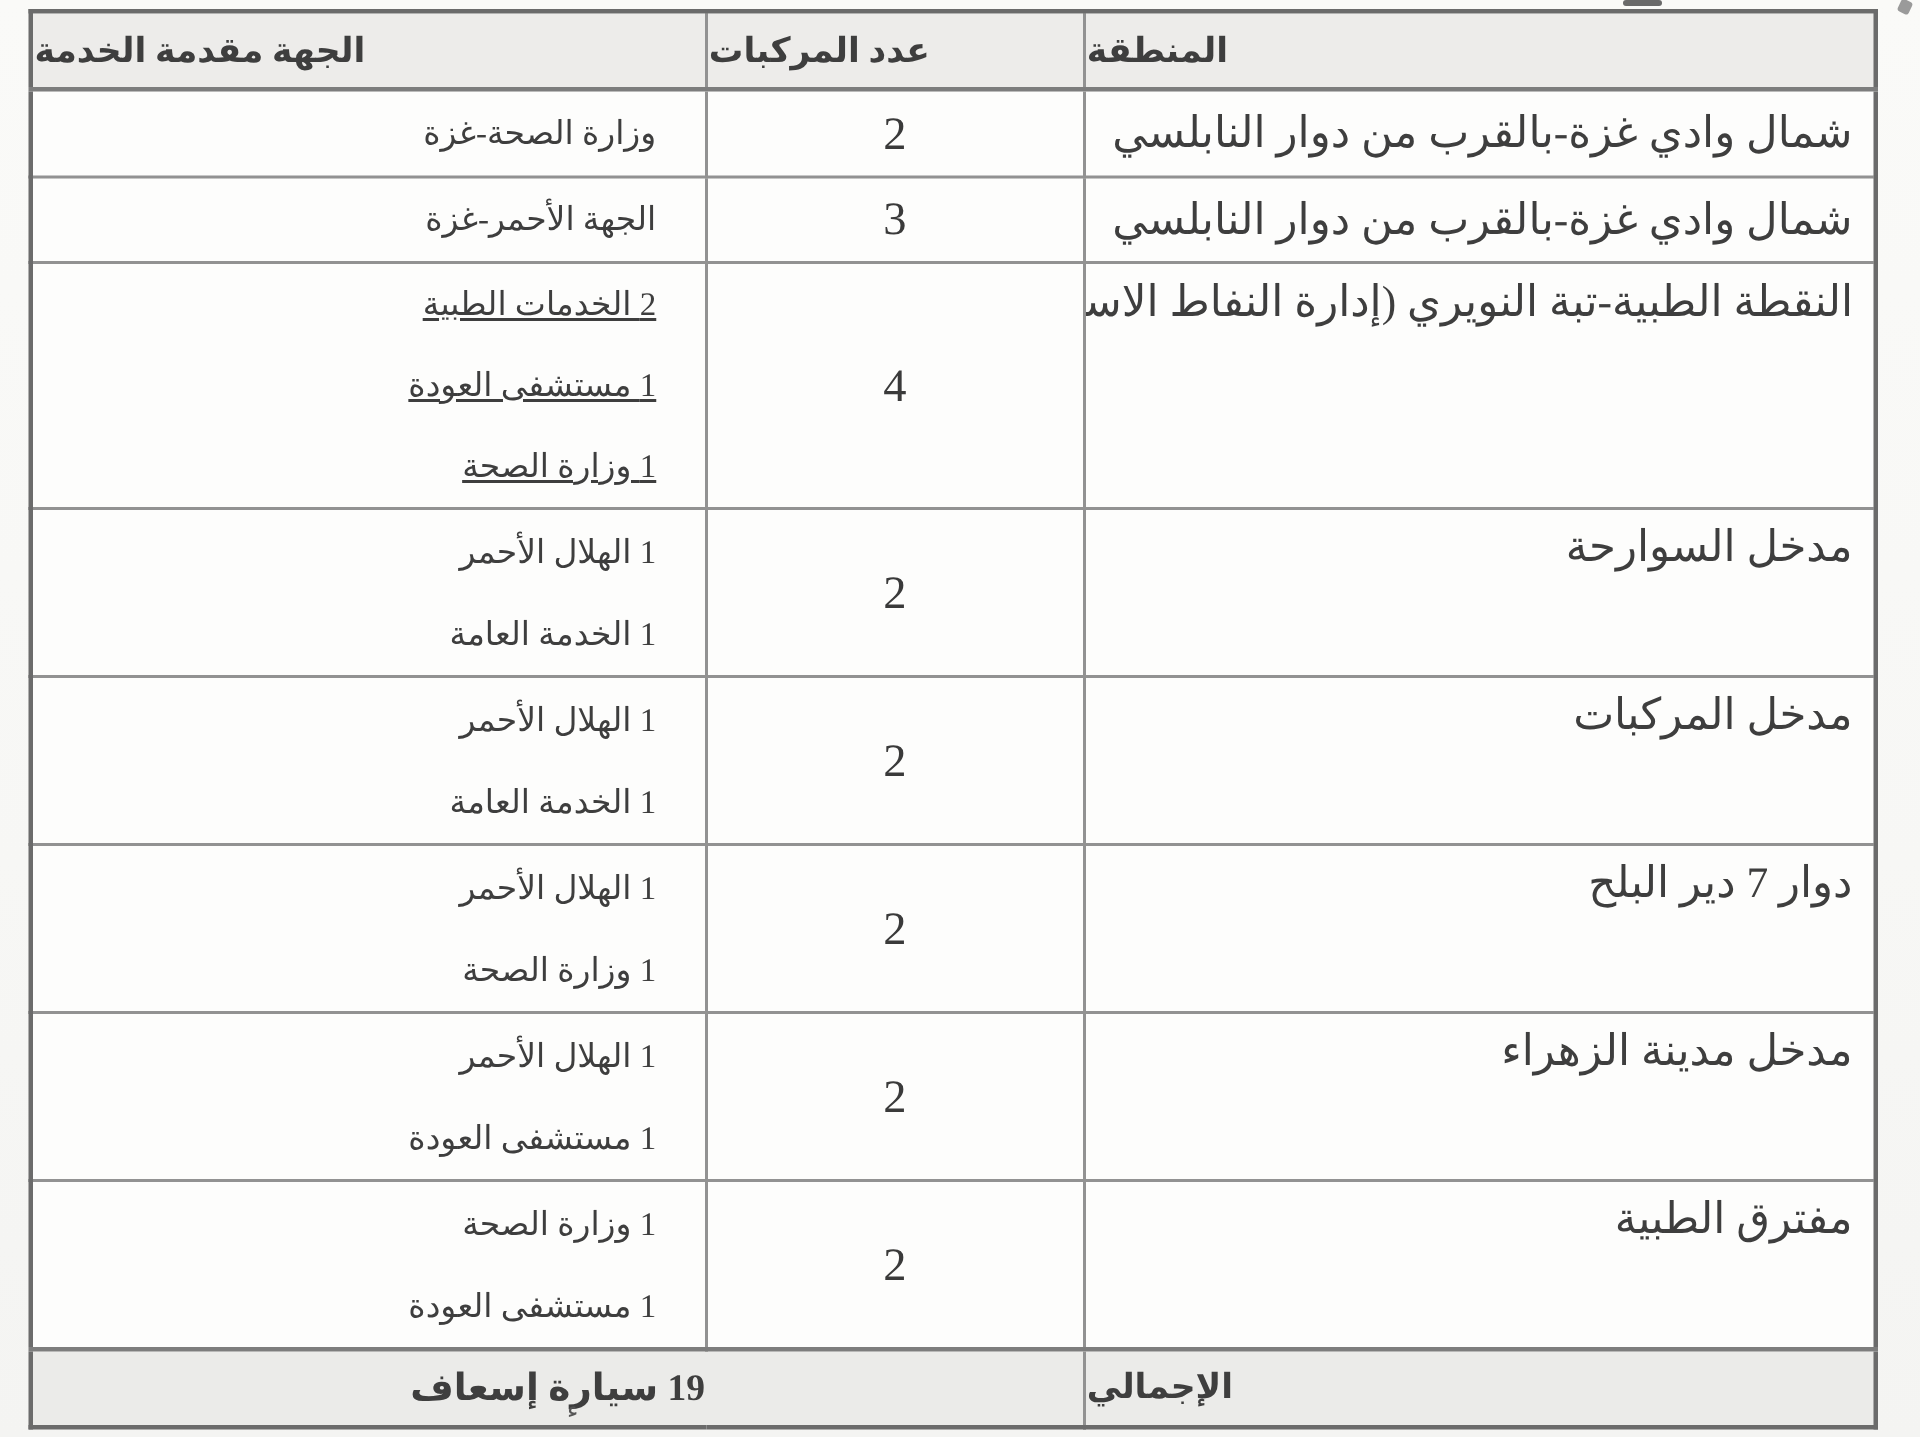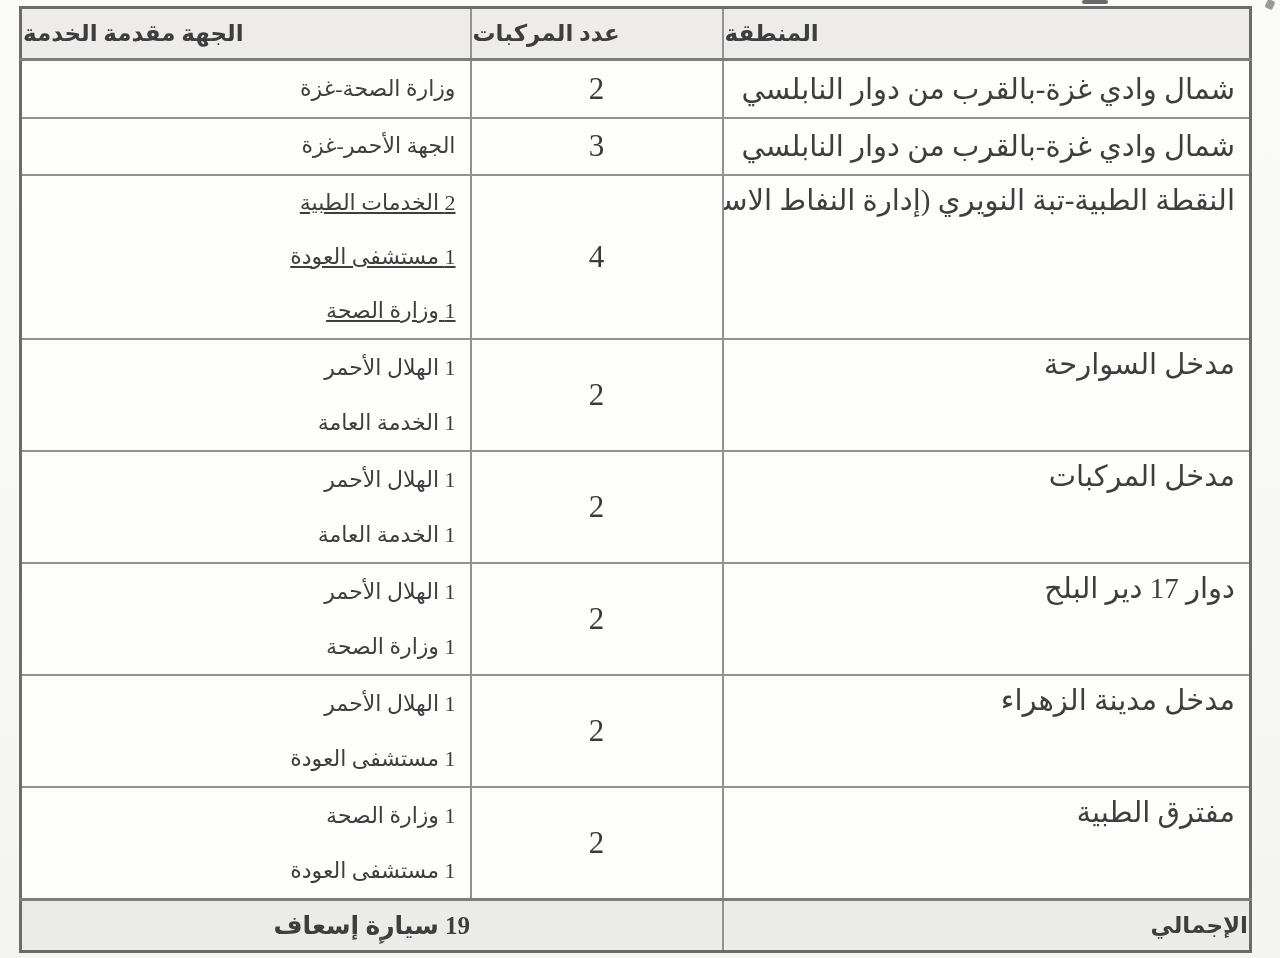--- a/index.html
+++ b/index.html
@@ -42,39 +42,39 @@
   td.count{
     font-family:"Liberation Serif","DejaVu Serif",serif;
     font-size:31px;
     text-align:center;
     background:#fdfdfc;
     color:#3a3a3a;
   }
   td.provider{
     font-size:22px;
     text-align:right;
-    padding:0 14px;
+    padding:0 32px;
     background:#fdfdfc;
     white-space:nowrap;
   }
   .pline2{line-height:55px;}
   .pline3{line-height:54px;text-decoration:underline;}
   tr.rh{height:52px;}
   tr.r1{height:58px;}
   tr.r2{height:57px;}
   tr.r3{height:163px;}
   tr.r4{height:111px;}
   tr.r5{height:111px;}
   tr.r6{height:112px;}
   tr.r7{height:107px;}
   tr.r8{height:105px;}
   tr.rt{height:52px;}
   tr.rt td{background:#ebebe9;border-top:3px solid #7d7d7d;}
   td.total-label{
-    font-weight:bold;font-size:23px;text-align:right;
+    font-weight:bold;font-size:23px;text-align:left;
   }
   td.total-value{
     font-weight:bold;font-size:25px;text-align:center;
   }
   .artifact-top-1{position:absolute;left:1082px;top:0;width:26px;height:4px;background:#6a6a6a;border-radius:2px;}
   .artifact-top-2{position:absolute;left:1266px;top:0;width:8px;height:9px;background:#9a9a9a;transform:rotate(25deg);border-radius:2px;}
   .stray-mark{position:absolute;left:378px;top:930px;font-size:16px;color:#555;font-family:"DejaVu Sans",sans-serif;}
 </style>
 </head>
 <body>
@@ -137,21 +137,21 @@
       <tr class="r5">
         <td class="region vtop">مدخل المركبات</td>
         <td class="count">2</td>
         <td class="provider">
           <div class="pline2">1 الهلال الأحمر</div>
           <div class="pline2">1 الخدمة العامة</div>
         </td>
       </tr>
 
       <tr class="r6">
-        <td class="region vtop">دوار 17 دير البلح</td>
+        <td class="region vtop">دوار 7 دير البلح</td>
         <td class="count">2</td>
         <td class="provider">
           <div class="pline2">1 الهلال الأحمر</div>
           <div class="pline2">1 وزارة الصحة</div>
         </td>
       </tr>
 
       <tr class="r7">
         <td class="region vtop">مدخل مدينة الزهراء</td>
         <td class="count">2</td>

